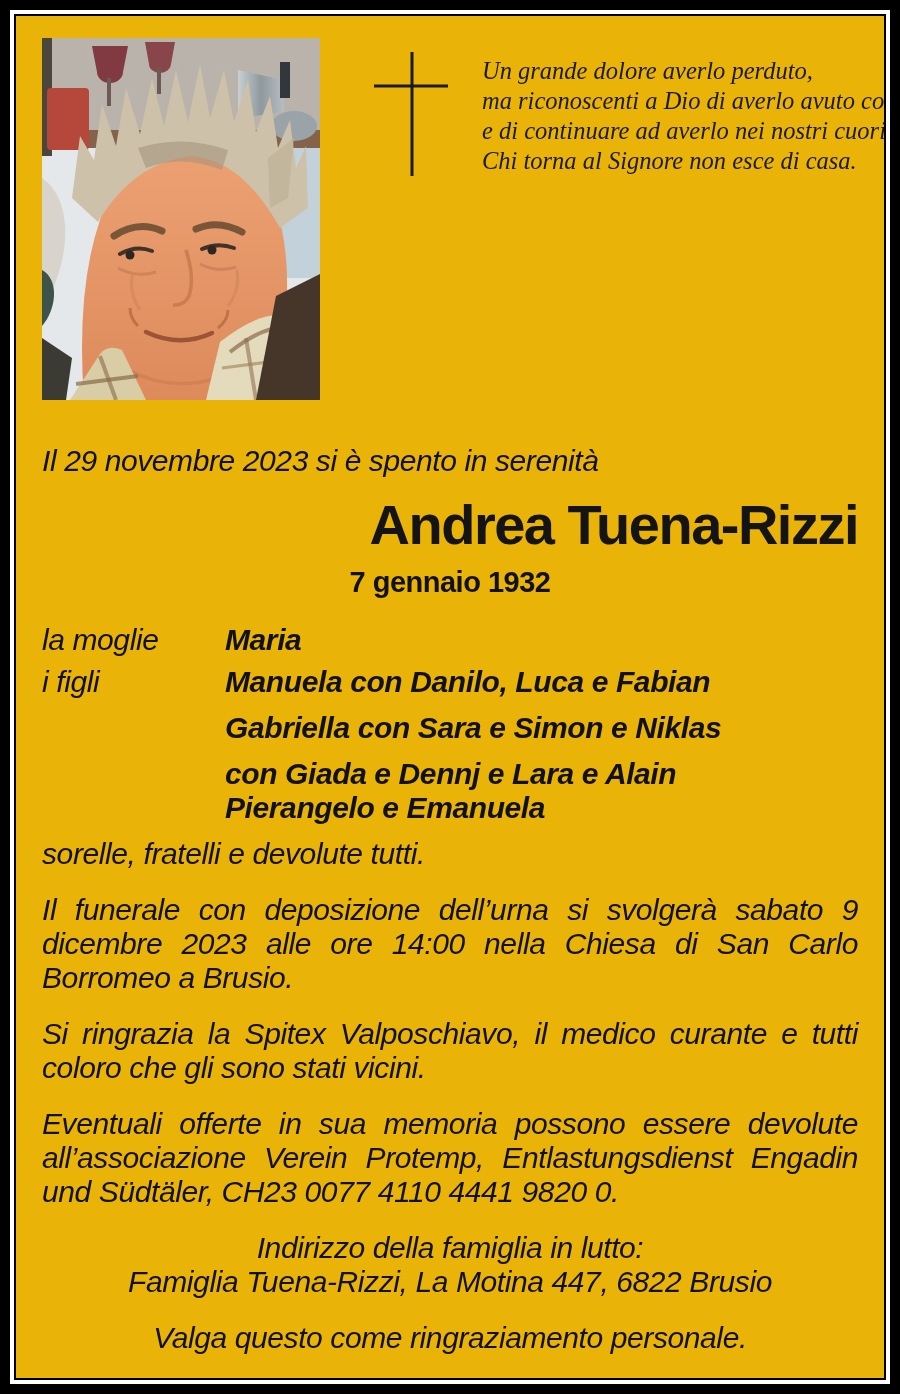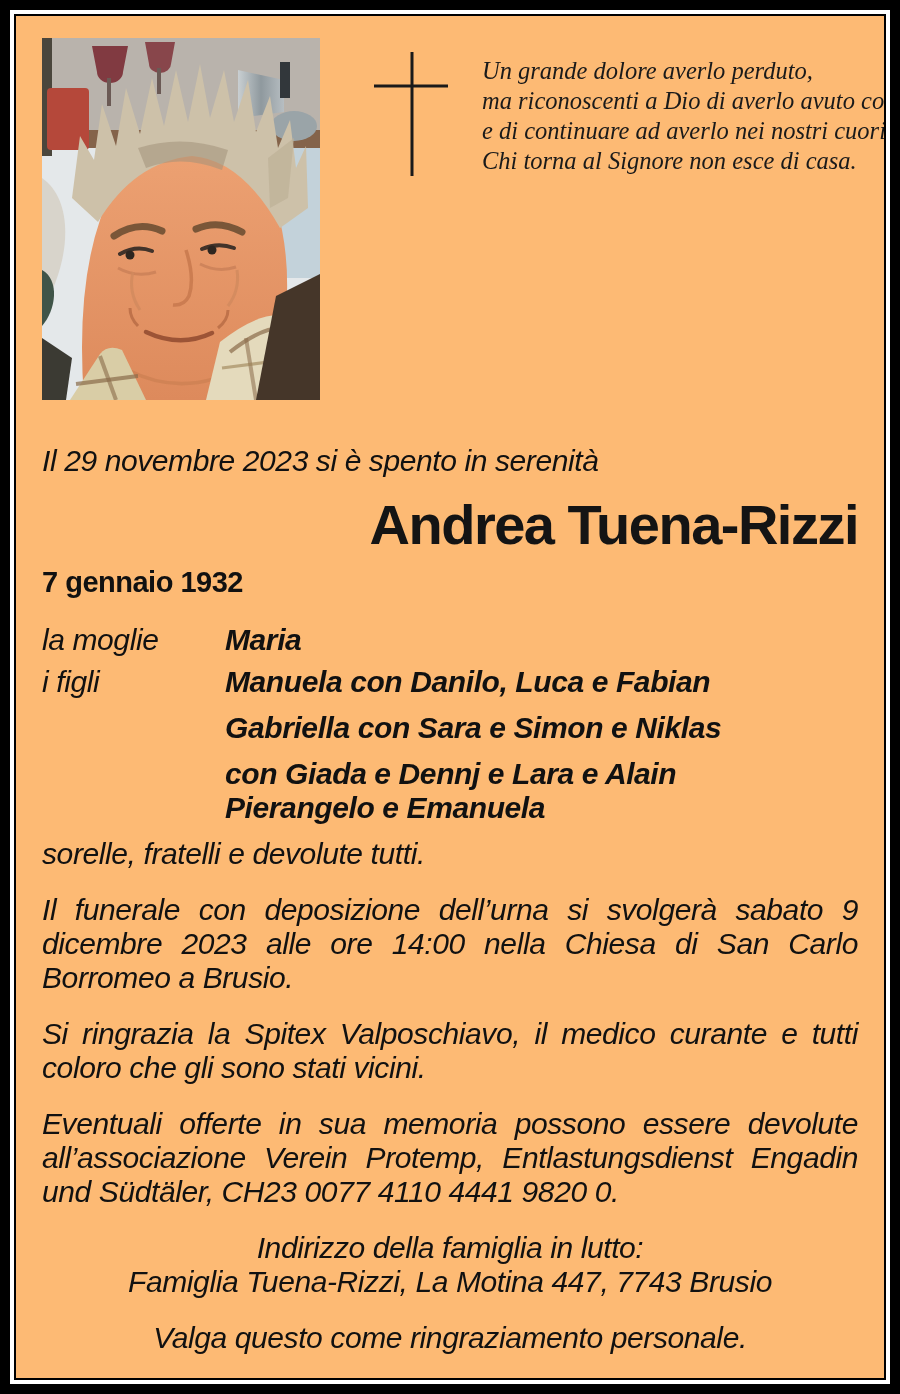--- a/index.html
+++ b/index.html
@@ -15,21 +15,21 @@
     border: 10px solid #000;
     padding: 4px;
     background: #fff;
   }
   .inner {
     width: 100%;
     height: 100%;
     border: 2px solid #000;
     padding: 22px 26px 18px 26px;
     overflow: hidden;
-    background: #fdba74;
+    background: #eab308;
   }
 
   
   .header { display: flex; align-items: flex-start; }
   .photo {
     width: 278px;
     height: 362px;
     flex: 0 0 278px;
     overflow: hidden;
   }
@@ -63,20 +63,21 @@
     margin-top: 12px;
     text-align: right;
     font-size: 56px;
     line-height: 70px;
     font-weight: bold;
     letter-spacing: -1.5px;
     color: #141414;
   }
   .birth {
     margin-top: 6px;
+    text-align: center;
     font-size: 29px;
     font-weight: bold;
     letter-spacing: -0.5px;
   }
 
   .family { margin-top: 24px; font-style: italic; }
   .family-row { display: grid; grid-template-columns: 183px 1fr; }
   .family-label { font-style: italic; }
   .family-names { font-weight: bold; }
   .fam-gap { margin-bottom: 8px; }
@@ -213,19 +214,19 @@
       </div>
       <div class="closing-relatives">sorelle, fratelli e devolute tutti.</div>
     </div>
 
     <div class="para bodytext">Il funerale con deposizione dell’urna si svolgerà sabato 9 dicembre 2023 alle ore 14:00 nella Chiesa di San Carlo Borromeo a Brusio.</div>
     <div class="para bodytext">Si ringrazia la Spitex Valposchiavo, il medico curante e tutti coloro che gli sono stati vicini.</div>
     <div class="para bodytext">Eventuali offerte in sua memoria possono essere devolute all’associazione Verein Protemp, Entlastungsdienst Engadin und Südtäler, CH23 0077 4110 4441 9820 0.</div>
 
     <div class="para bodytext no-justify">
       <div class="address-line">Indirizzo della famiglia in lutto:</div>
-      <div class="address-line">Famiglia Tuena-Rizzi, La Motina 447, 7743 Brusio</div>
+      <div class="address-line">Famiglia Tuena-Rizzi, La Motina 447, 6822 Brusio</div>
     </div>
 
     <div class="para bodytext no-justify">Valga questo come ringraziamento personale.</div>
 
   </div>
 </div>
 
 </body></html>

